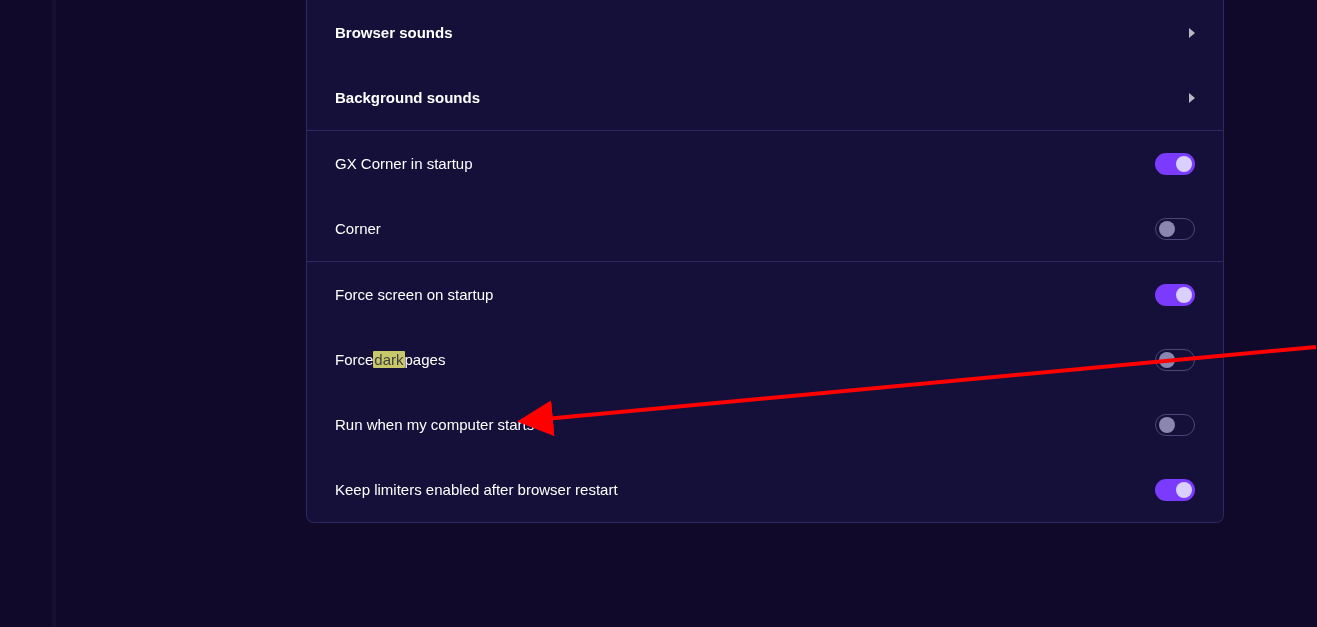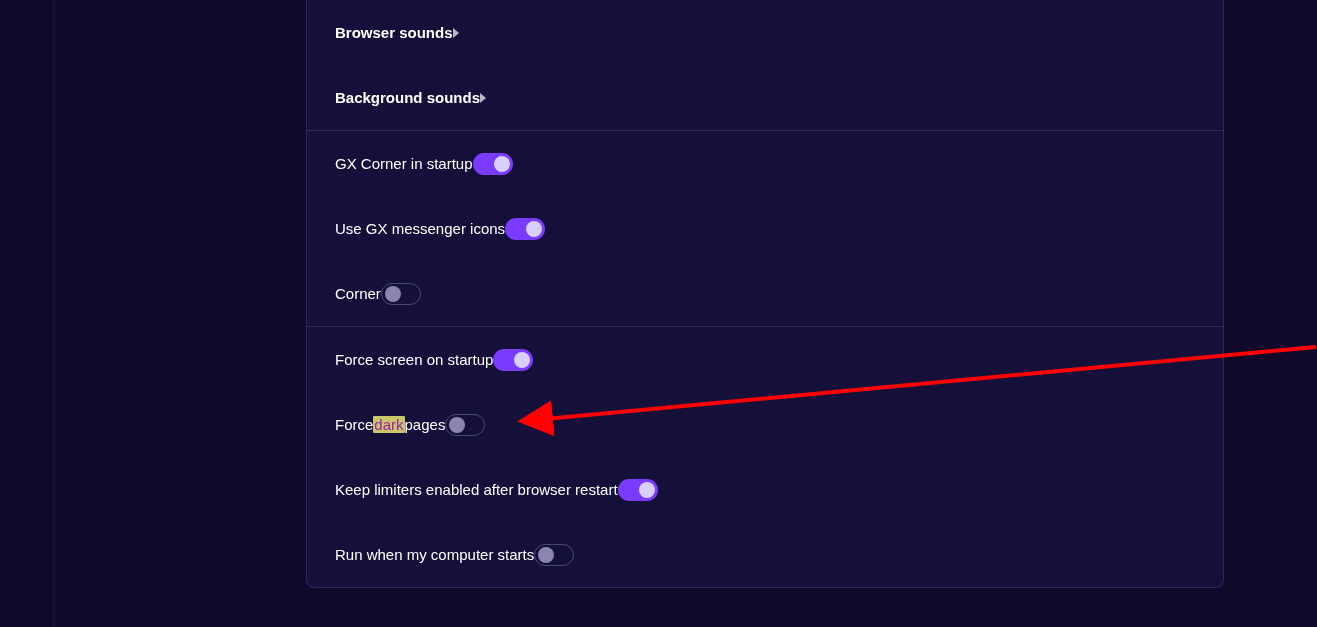--- a/index.html
+++ b/index.html
@@ -32,38 +32,39 @@
     border-radius:0 0 8px 8px;
     box-sizing:border-box;
   }
   .section{
     border-bottom:1px solid #2e2760;
   }
   .section:last-child{border-bottom:none;}
   .row{
     display:flex;
     align-items:center;
+    justify-content:space-between;
     padding:16px 28px;
     min-height:65px;
     box-sizing:border-box;
   }
   .row.header{
     font-weight:700;
     font-size:16px;
     cursor:pointer;
   }
   .row .label{
     font-size:15px;
     display:flex;
     align-items:center;
     white-space:nowrap;
   }
   .highlight{
     background:#c8c86a;
-    color:#a21caf;
+    color:#404040;
     padding:0 1px;
     border-radius:1px;
   }
   
   .chevron-right{
     width:0;height:0;
     border-top:5px solid transparent;
     border-bottom:5px solid transparent;
     border-left:6px solid rgba(255,255,255,0.7);
   }
@@ -127,26 +128,20 @@
   </div>
 
   <div class="section">
     <div class="row">
       <span class="label">GX Corner in startup</span>
       <div class="toggle on">
           <div class="knob"></div>
         </div>
     </div>
     <div class="row">
-      <span class="label">Use GX messenger icons</span>
-      <div class="toggle on">
-          <div class="knob"></div>
-        </div>
-    </div>
-    <div class="row">
       <span class="label">Corner</span>
       <div class="toggle off">
           <div class="knob"></div>
         </div>
     </div>
   </div>
 
   <div class="section">
     <div class="row">
       <span class="label">Force screen on startup</span>
@@ -158,28 +153,28 @@
       <span class="label">
         <span>Force </span>
           <span class="highlight">dark</span>
           <span> pages</span>
       </span>
       <div class="toggle off">
           <div class="knob"></div>
         </div>
     </div>
     <div class="row">
-      <span class="label">Keep limiters enabled after browser restart</span>
-      <div class="toggle on">
+      <span class="label">Run when my computer starts</span>
+      <div class="toggle off">
           <div class="knob"></div>
         </div>
     </div>
     <div class="row">
-      <span class="label">Run when my computer starts</span>
-      <div class="toggle off">
+      <span class="label">Keep limiters enabled after browser restart</span>
+      <div class="toggle on">
           <div class="knob"></div>
         </div>
     </div>
   </div>
 
 </div>
 
 <svg class="arrow">
   <defs>
     <marker id="ah" markerWidth="9" markerHeight="9" refX="2" refY="4.5" orient="auto">

